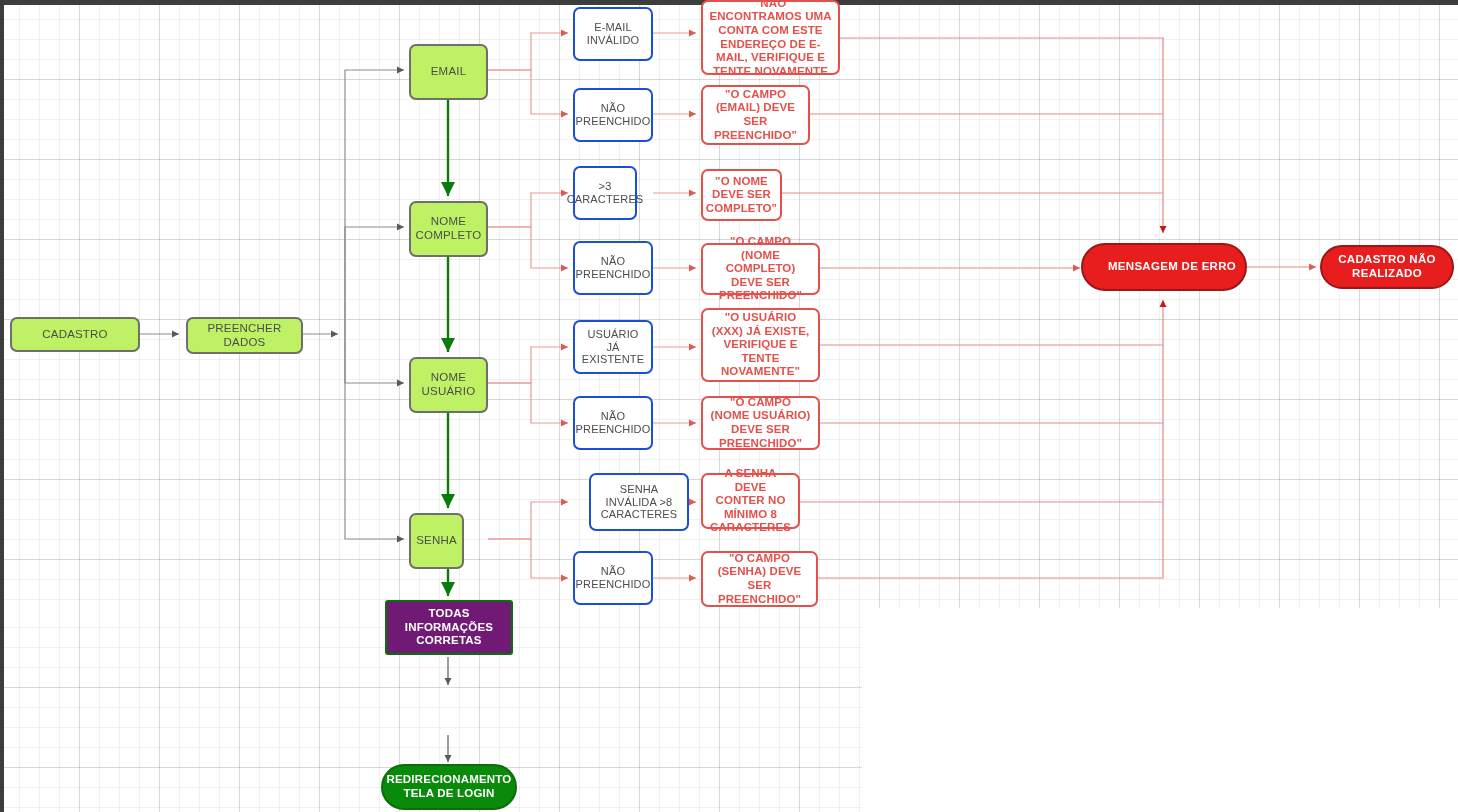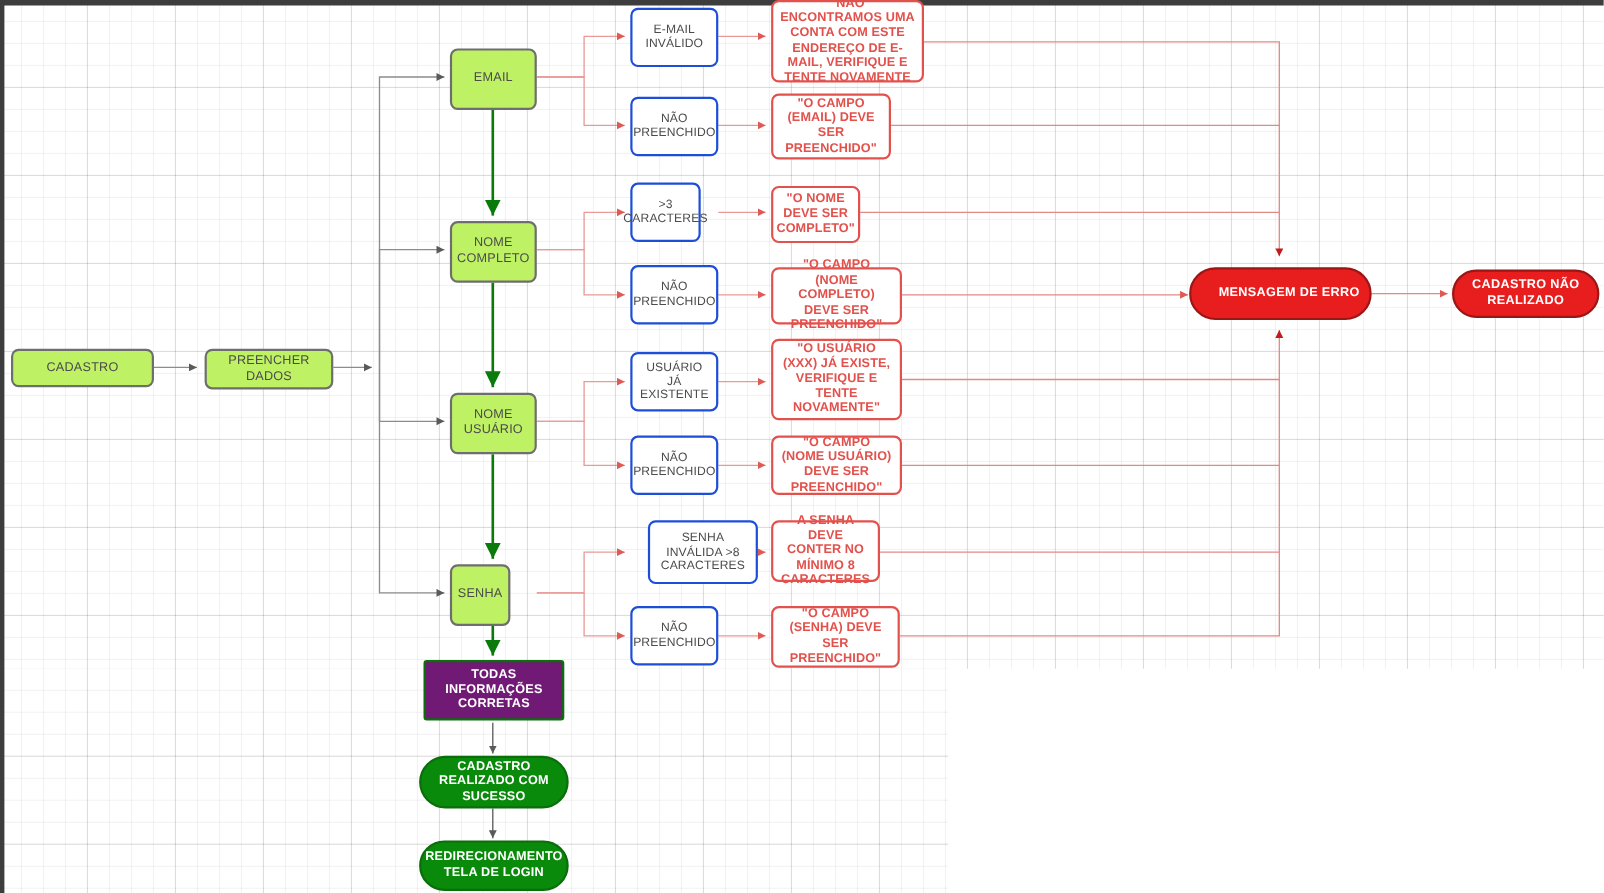--- a/index.html
+++ b/index.html
@@ -206,20 +206,17 @@
   <div class="node n-redpill" style="left:1081px;top:243px;width:166px;height:48px;padding-left:16px;">
     <span>MENSAGEM DE ERRO</span>
   </div>
   <div class="node n-redpill" style="left:1320px;top:245px;width:134px;height:44px;">
     <span>CADASTRO NÃO REALIZADO</span>
   </div>
 
   <div class="node n-greenrect" style="left:385px;top:600px;width:128px;height:55px;">
     <span>TODAS INFORMAÇÕES CORRETAS</span>
   </div>
-  <div class="node n-greenpill" style="left:381px;top:687px;width:136px;height:48px;">
-    <span>CADASTRO REALIZADO COM SUCESSO</span>
-  </div>
   <div class="node n-greenpill" style="left:381px;top:764px;width:136px;height:46px;">
     <span>REDIRECIONAMENTO TELA DE LOGIN</span>
   </div>
 
 </div>
 
 </body></html>

